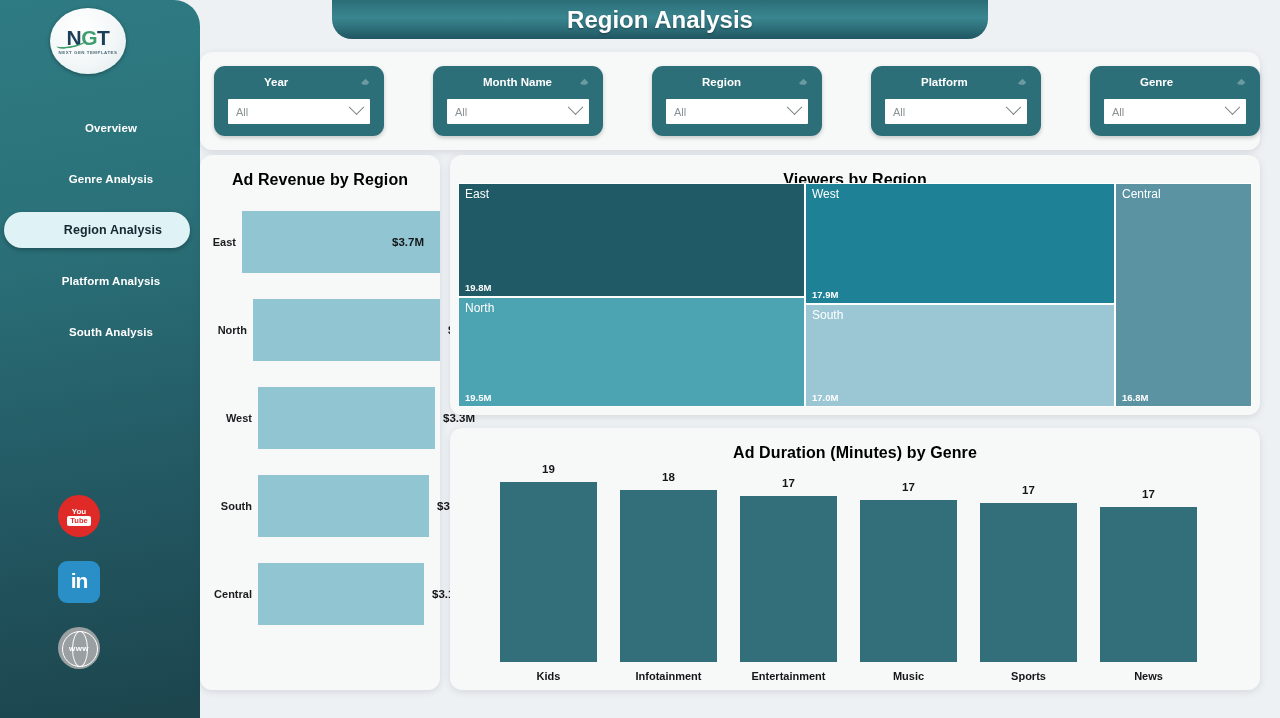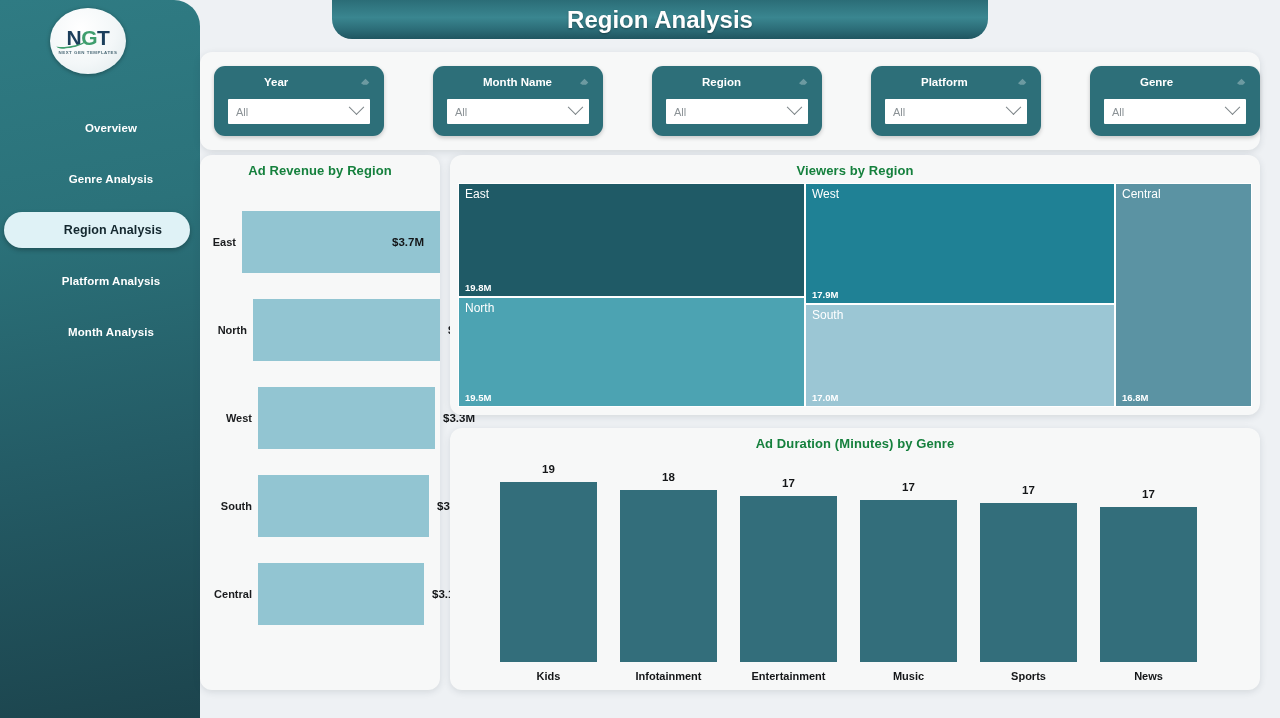--- a/index.html
+++ b/index.html
@@ -96,22 +96,22 @@
     color: #ffffff; font-size: 24px; font-weight: bold;
     text-shadow: 0 1px 2px rgba(0,0,0,.35);
   }
 
   
   .card {
     position: absolute; background: #f7f8f8; border-radius: 12px;
     box-shadow: 0 2px 7px rgba(40,55,70,.13);
   }
   .card-title {
-    text-align: center; font-size: 13px; font-weight: bold; color: #15803d;
-    padding-top: 8px; letter-spacing: .1px;
+    text-align: center; font-size: 16px; font-weight: bold; color: #000000;
+    padding-top: 16px; letter-spacing: .1px;
   }
 
   
   .filterbar { left: 200px; top: 52px; width: 1060px; height: 98px; }
   .slicer {
     position: absolute; top: 14px; width: 170px; height: 70px;
     background: #2d6f79; border-radius: 11px;
     box-shadow: 0 2px 4px rgba(0,0,0,.2);
   }
   .slicer-label {
@@ -200,24 +200,36 @@
       <div class="nav-item">
           <span>Genre Analysis</span>
         </div>
       <div class="nav-item active">
           <span>Region Analysis</span>
         </div>
       <div class="nav-item">
           <span>Platform Analysis</span>
         </div>
       <div class="nav-item">
-          <span>Month Analysis</span>
-        </div>
-    </div>
-
+          <span>South Analysis</span>
+        </div>
+    </div>
+
+    <div class="socials">
+      <div class="social yt">
+        <div class="you">You</div>
+        <div class="tube">Tube</div>
+      </div>
+      <div class="social li">
+          <span>in</span>
+        </div>
+      <div class="social www">
+          <span class="www-txt">www</span>
+        </div>
+    </div>
   </div>
 
   <div class="title-banner">
     <span>Region Analysis</span>
   </div>
 
   <div class="card filterbar">
     <div class="slicer" style="left:14px">
       <div class="slicer-label">Year</div>
       <svg class="eraser-icon" viewBox="0 0 16 16">

